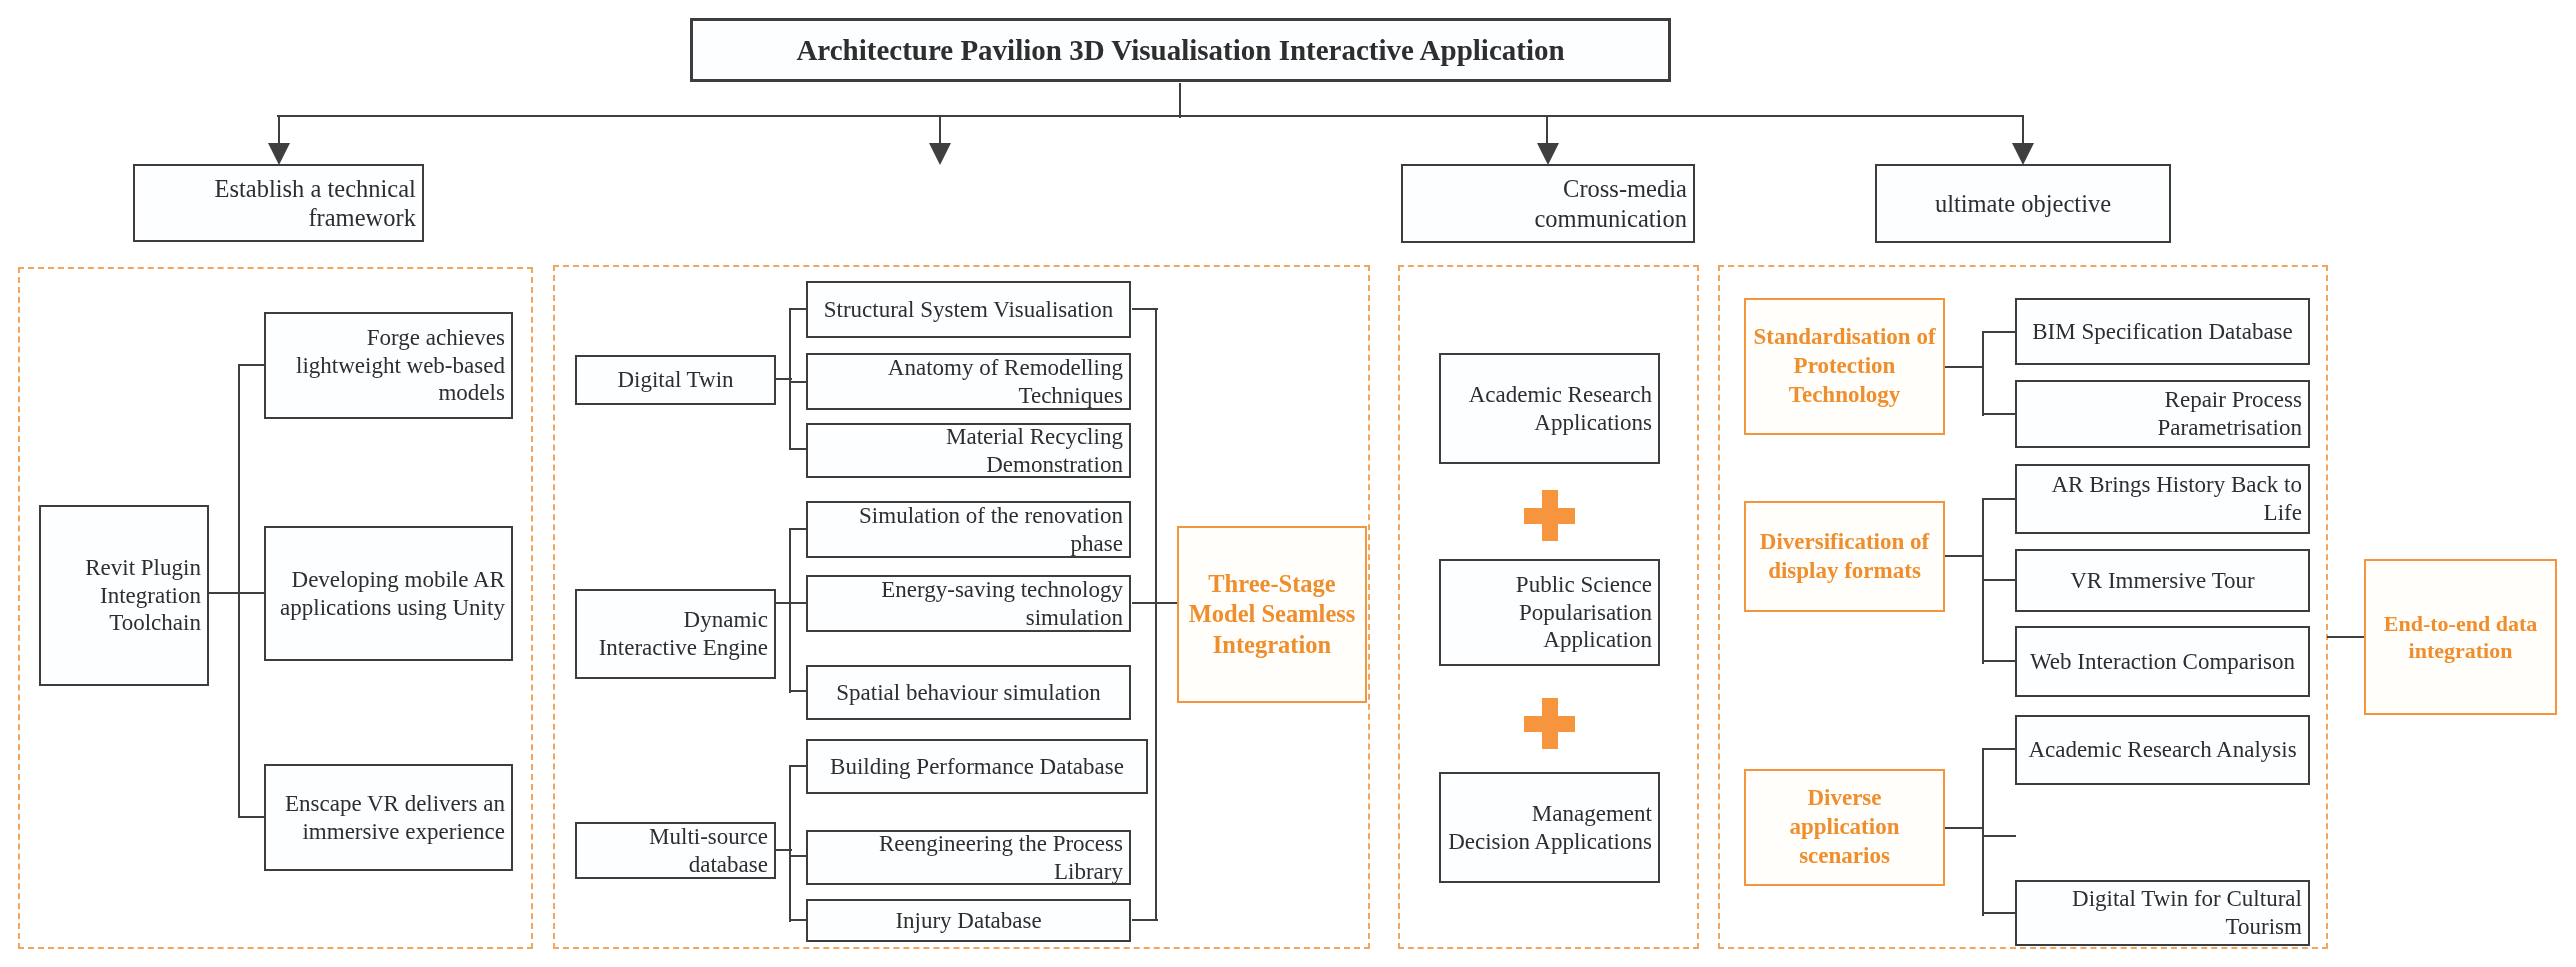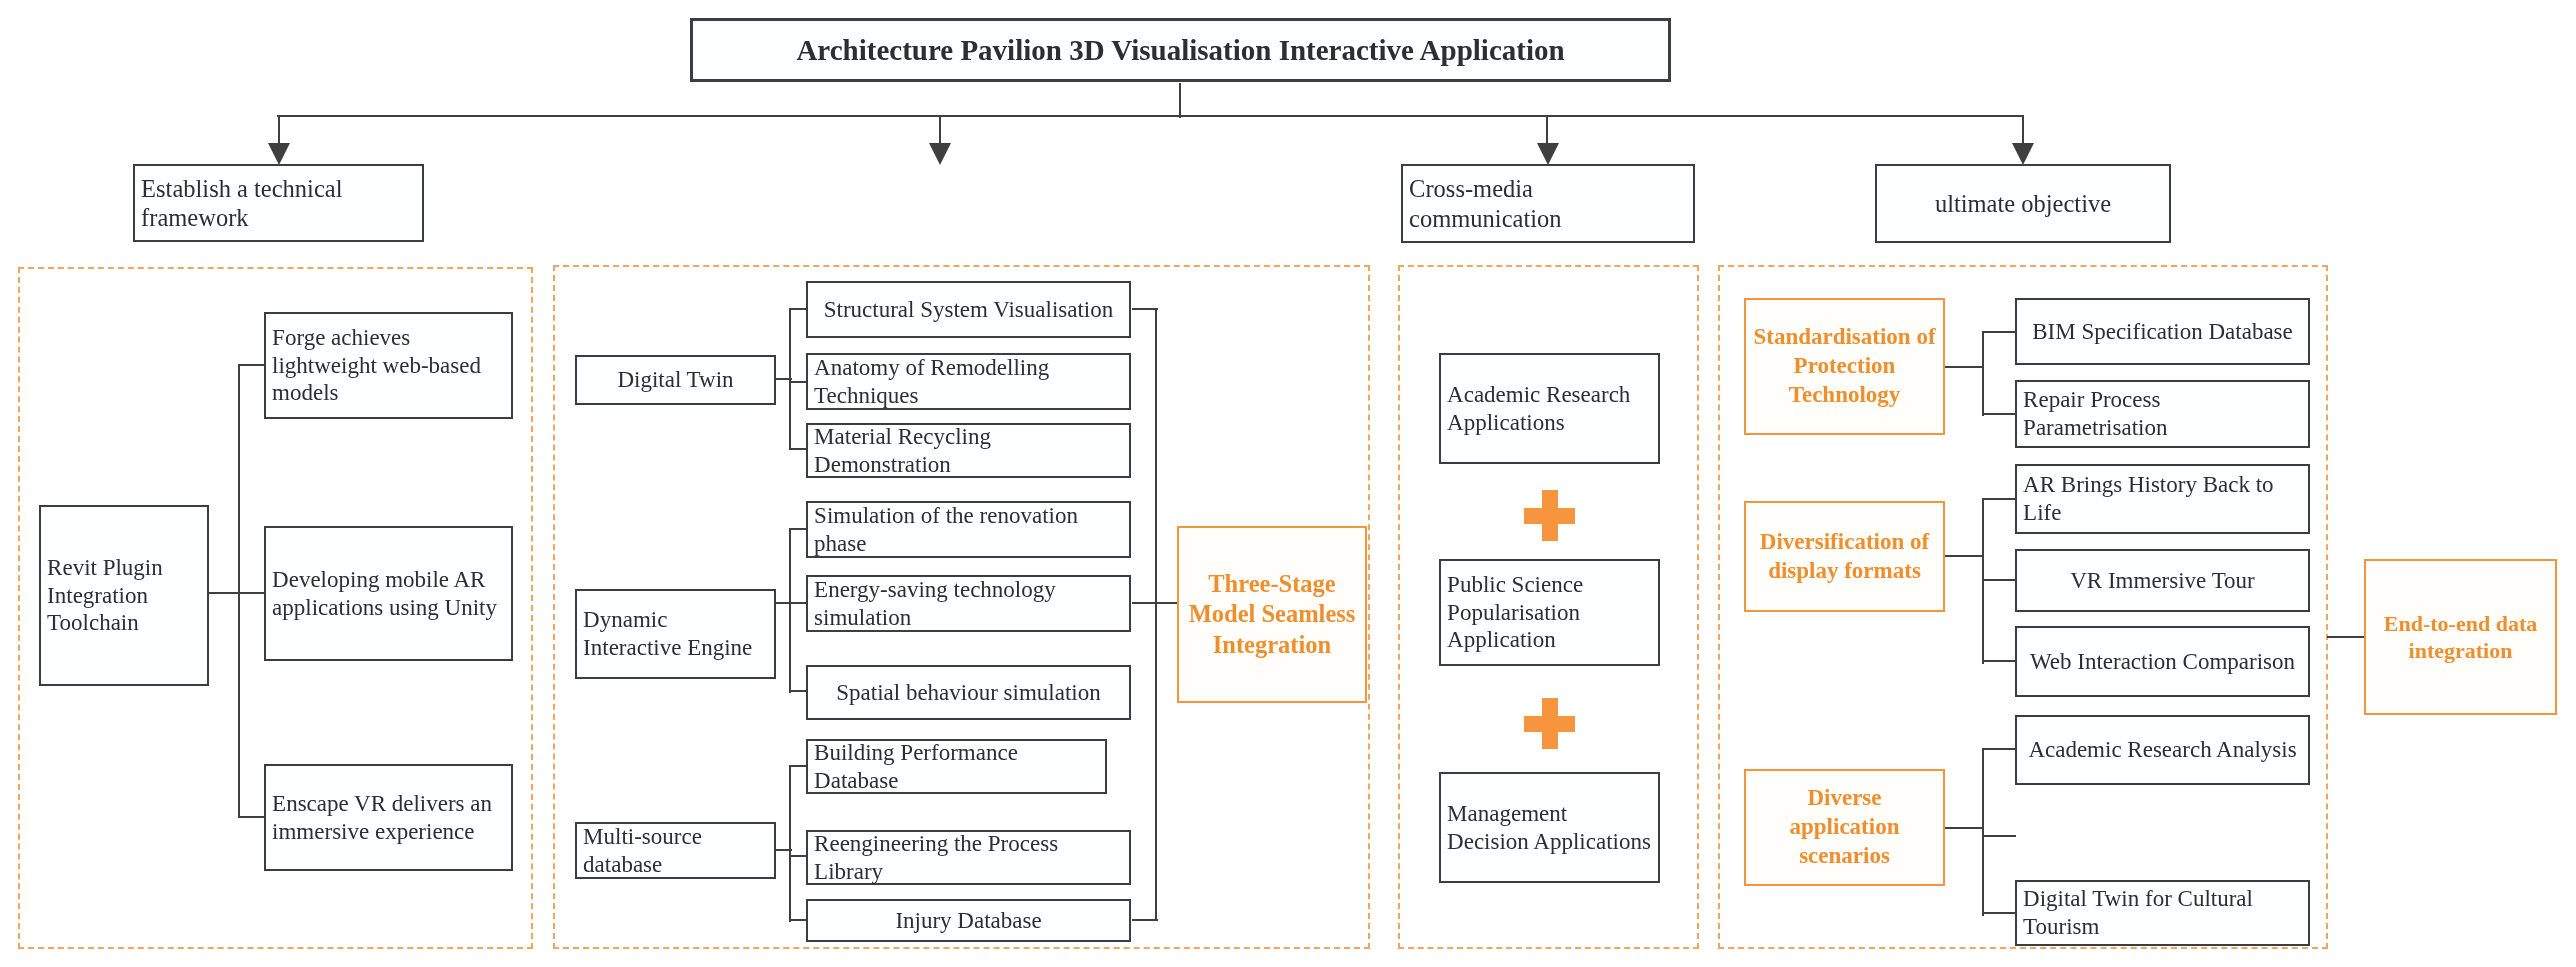--- a/index.html
+++ b/index.html
@@ -2,21 +2,21 @@
 <html style="font-size:9.8px"><head>
 <meta charset="utf-8">
 <style>
   html,body{margin:0;padding:0;background:#ffffff;}
   .canvas{
     position:relative;width:2576px;height:968px;background:#ffffff;
     font-family:"Liberation Serif", serif;color:#2e2e2e;overflow:hidden;
   }
   .box{
     position:absolute;display:flex;align-items:center;justify-content:center;
-    text-align:left;background:#fdfeff;border:2.4px solid #3d3d3d;
+    text-align:right;background:#fdfeff;border:2.4px solid #3d3d3d;
     box-sizing:border-box;font-size:23px;line-height:1.2;padding:1.2px 6.1px;
   }
   .title{font-weight:bold;font-size:29px;border-width:3.1px;}
   .hdr{font-size:24.5px;}
   .dash{
     position:absolute;border:2.4px dashed #f2a55e;box-sizing:border-box;
     background:transparent;
   }
   .obox{
     position:absolute;display:flex;align-items:center;justify-content:center;
@@ -77,21 +77,21 @@
   <div class="box" style="left:575px;top:355px;width:201px;height:50px">Digital Twin</div>
   <div class="box" style="left:575px;top:589px;width:201px;height:90px">Dynamic Interactive Engine</div>
   <div class="box" style="left:575px;top:822px;width:201px;height:57px">Multi-source database</div>
 
   <div class="box" style="left:806px;top:281px;width:325px;height:57px">Structural System Visualisation</div>
   <div class="box" style="left:806px;top:353px;width:325px;height:57px">Anatomy of Remodelling Techniques</div>
   <div class="box" style="left:806px;top:423px;width:325px;height:55px">Material Recycling Demonstration</div>
   <div class="box" style="left:806px;top:501px;width:325px;height:57px">Simulation of the renovation phase</div>
   <div class="box" style="left:806px;top:575px;width:325px;height:57px">Energy-saving technology simulation</div>
   <div class="box" style="left:806px;top:665px;width:325px;height:55px">Spatial behaviour simulation</div>
-  <div class="box" style="left:806px;top:739px;width:301px;height:55px">Building Performance Database</div>
+  <div class="box" style="left:806px;top:739px;width:342px;height:55px">Building Performance Database</div>
   <div class="box" style="left:806px;top:830px;width:325px;height:55px">Reengineering the Process Library</div>
   <div class="box" style="left:806px;top:899px;width:325px;height:43px">Injury Database</div>
 
   <div class="vl" style="left:789px;top:308px;width:2.4px;height:142px"></div>
   <div class="hl" style="left:776px;top:378px;width:16px;height:2.4px"></div>
   <div class="hl" style="left:789px;top:308px;width:17px;height:2.4px"></div>
   <div class="hl" style="left:789px;top:381px;width:17px;height:2.4px"></div>
   <div class="hl" style="left:789px;top:448px;width:17px;height:2.4px"></div>
   <div class="vl" style="left:789px;top:528px;width:2.4px;height:165px"></div>
   <div class="hl" style="left:776px;top:602px;width:16px;height:2.4px"></div>

